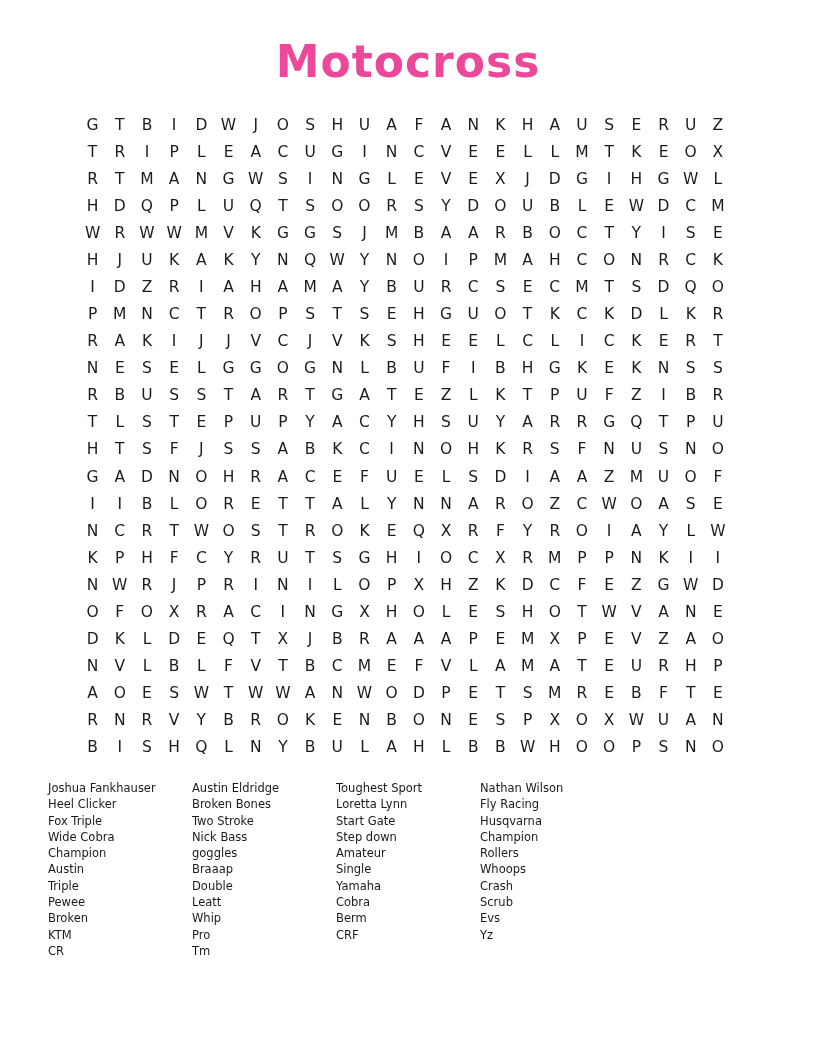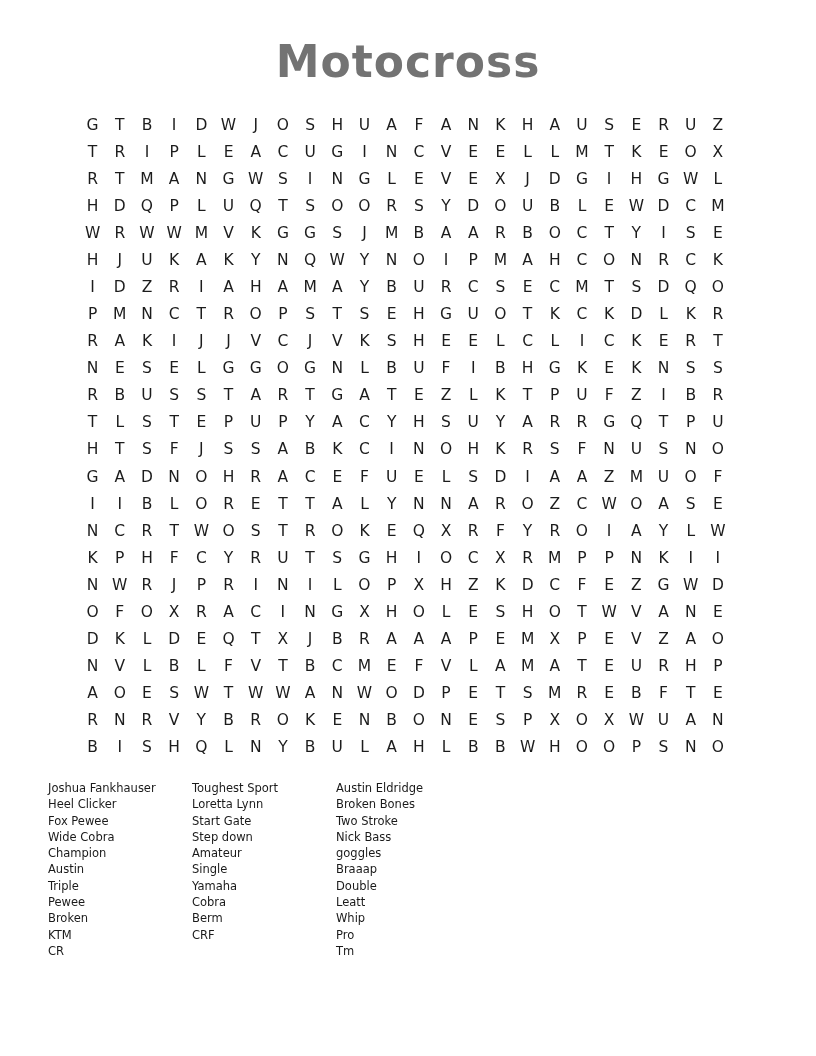--- a/index.html
+++ b/index.html
@@ -23,21 +23,21 @@
   .title {
     position: absolute;
     top: 38px;
     left: 0;
     width: 816px;
     text-align: center;
     font-size: 44px;
     font-weight: bold;
     letter-spacing: 1px;
     line-height: 1.1;
-    color: #737373;
+    color: #ec4899;
   }
   .letter-grid {
     position: absolute;
     left: 79px;
     top: 111px;
     display: grid;
     grid-template-columns: repeat(24, 27.2px);
     grid-auto-rows: 27.08px;
   }
   .letter-grid .cell {
@@ -649,50 +649,62 @@
       <span class="cell">P</span>
       <span class="cell">S</span>
       <span class="cell">N</span>
       <span class="cell">O</span>
     </div>
 
   <div class="word-list">
       <div class="word-col">
         <div class="word-item">Joshua Fankhauser</div>
         <div class="word-item">Heel Clicker</div>
-        <div class="word-item">Fox Pewee</div>
+        <div class="word-item">Fox Triple</div>
         <div class="word-item">Wide Cobra</div>
         <div class="word-item">Champion</div>
         <div class="word-item">Austin</div>
         <div class="word-item">Triple</div>
         <div class="word-item">Pewee</div>
         <div class="word-item">Broken</div>
         <div class="word-item">KTM</div>
         <div class="word-item">CR</div>
+      </div>
+      <div class="word-col">
+        <div class="word-item">Austin Eldridge</div>
+        <div class="word-item">Broken Bones</div>
+        <div class="word-item">Two Stroke</div>
+        <div class="word-item">Nick Bass</div>
+        <div class="word-item">goggles</div>
+        <div class="word-item">Braaap</div>
+        <div class="word-item">Double</div>
+        <div class="word-item">Leatt</div>
+        <div class="word-item">Whip</div>
+        <div class="word-item">Pro</div>
+        <div class="word-item">Tm</div>
       </div>
       <div class="word-col">
         <div class="word-item">Toughest Sport</div>
         <div class="word-item">Loretta Lynn</div>
         <div class="word-item">Start Gate</div>
         <div class="word-item">Step down</div>
         <div class="word-item">Amateur</div>
         <div class="word-item">Single</div>
         <div class="word-item">Yamaha</div>
         <div class="word-item">Cobra</div>
         <div class="word-item">Berm</div>
         <div class="word-item">CRF</div>
       </div>
       <div class="word-col">
-        <div class="word-item">Austin Eldridge</div>
-        <div class="word-item">Broken Bones</div>
-        <div class="word-item">Two Stroke</div>
-        <div class="word-item">Nick Bass</div>
-        <div class="word-item">goggles</div>
-        <div class="word-item">Braaap</div>
-        <div class="word-item">Double</div>
-        <div class="word-item">Leatt</div>
-        <div class="word-item">Whip</div>
-        <div class="word-item">Pro</div>
-        <div class="word-item">Tm</div>
+        <div class="word-item">Nathan Wilson</div>
+        <div class="word-item">Fly Racing</div>
+        <div class="word-item">Husqvarna</div>
+        <div class="word-item">Champion</div>
+        <div class="word-item">Rollers</div>
+        <div class="word-item">Whoops</div>
+        <div class="word-item">Crash</div>
+        <div class="word-item">Scrub</div>
+        <div class="word-item">Evs</div>
+        <div class="word-item">Yz</div>
       </div>
     </div>
 
 </div>
 
 </body></html>

